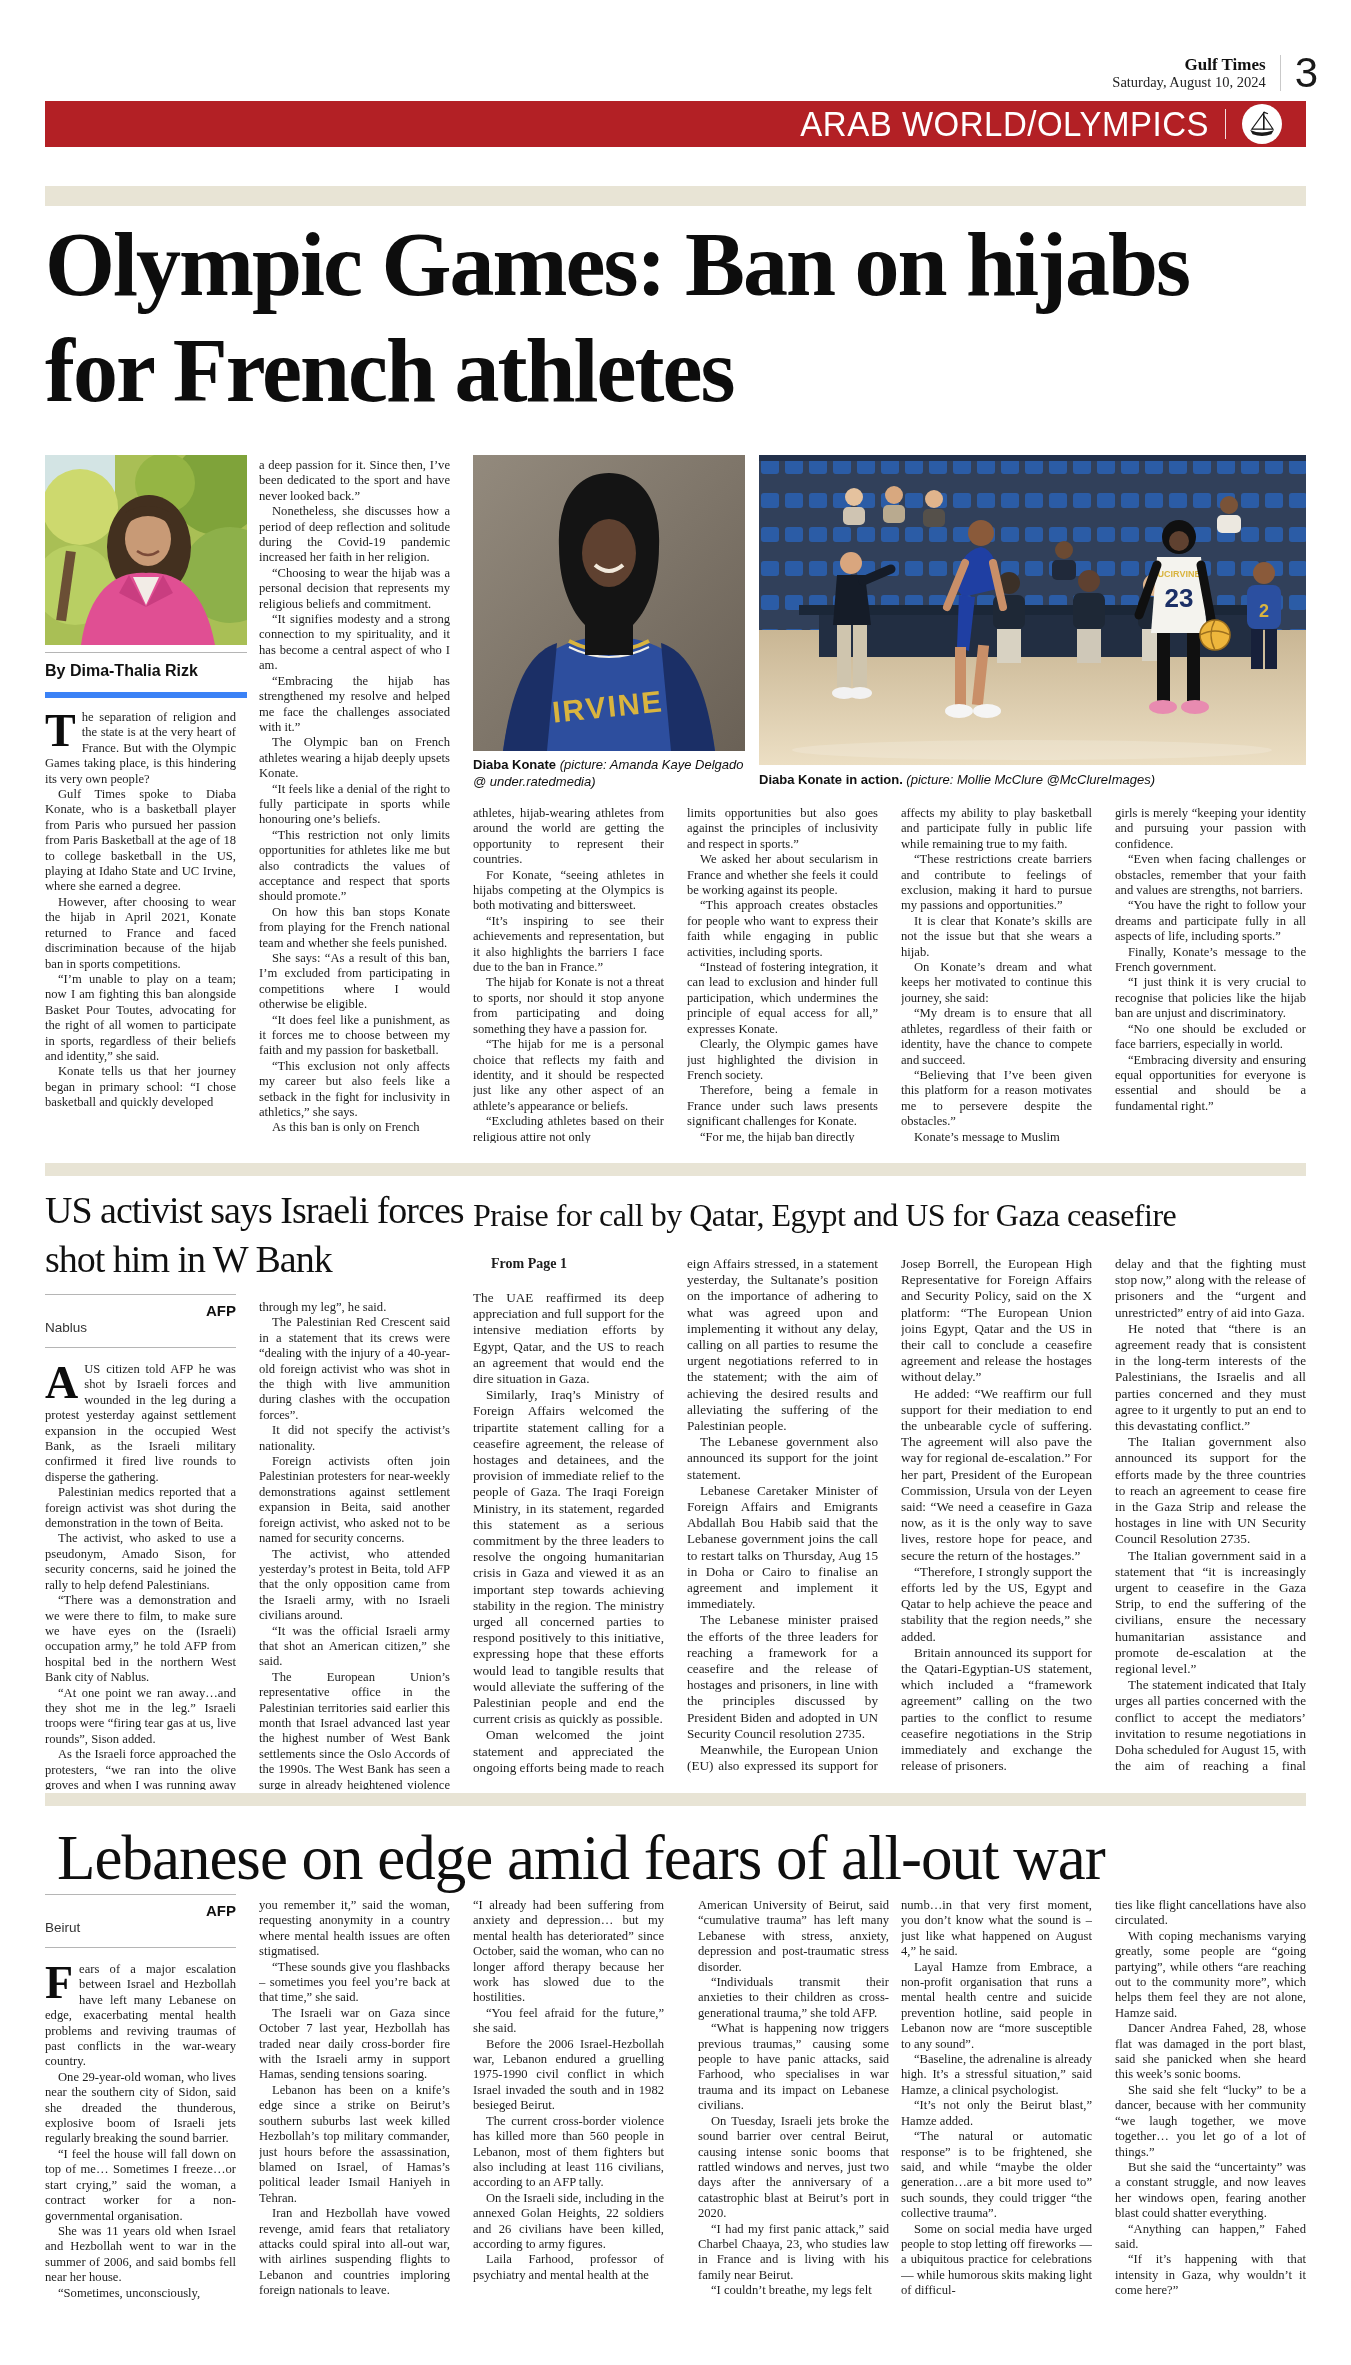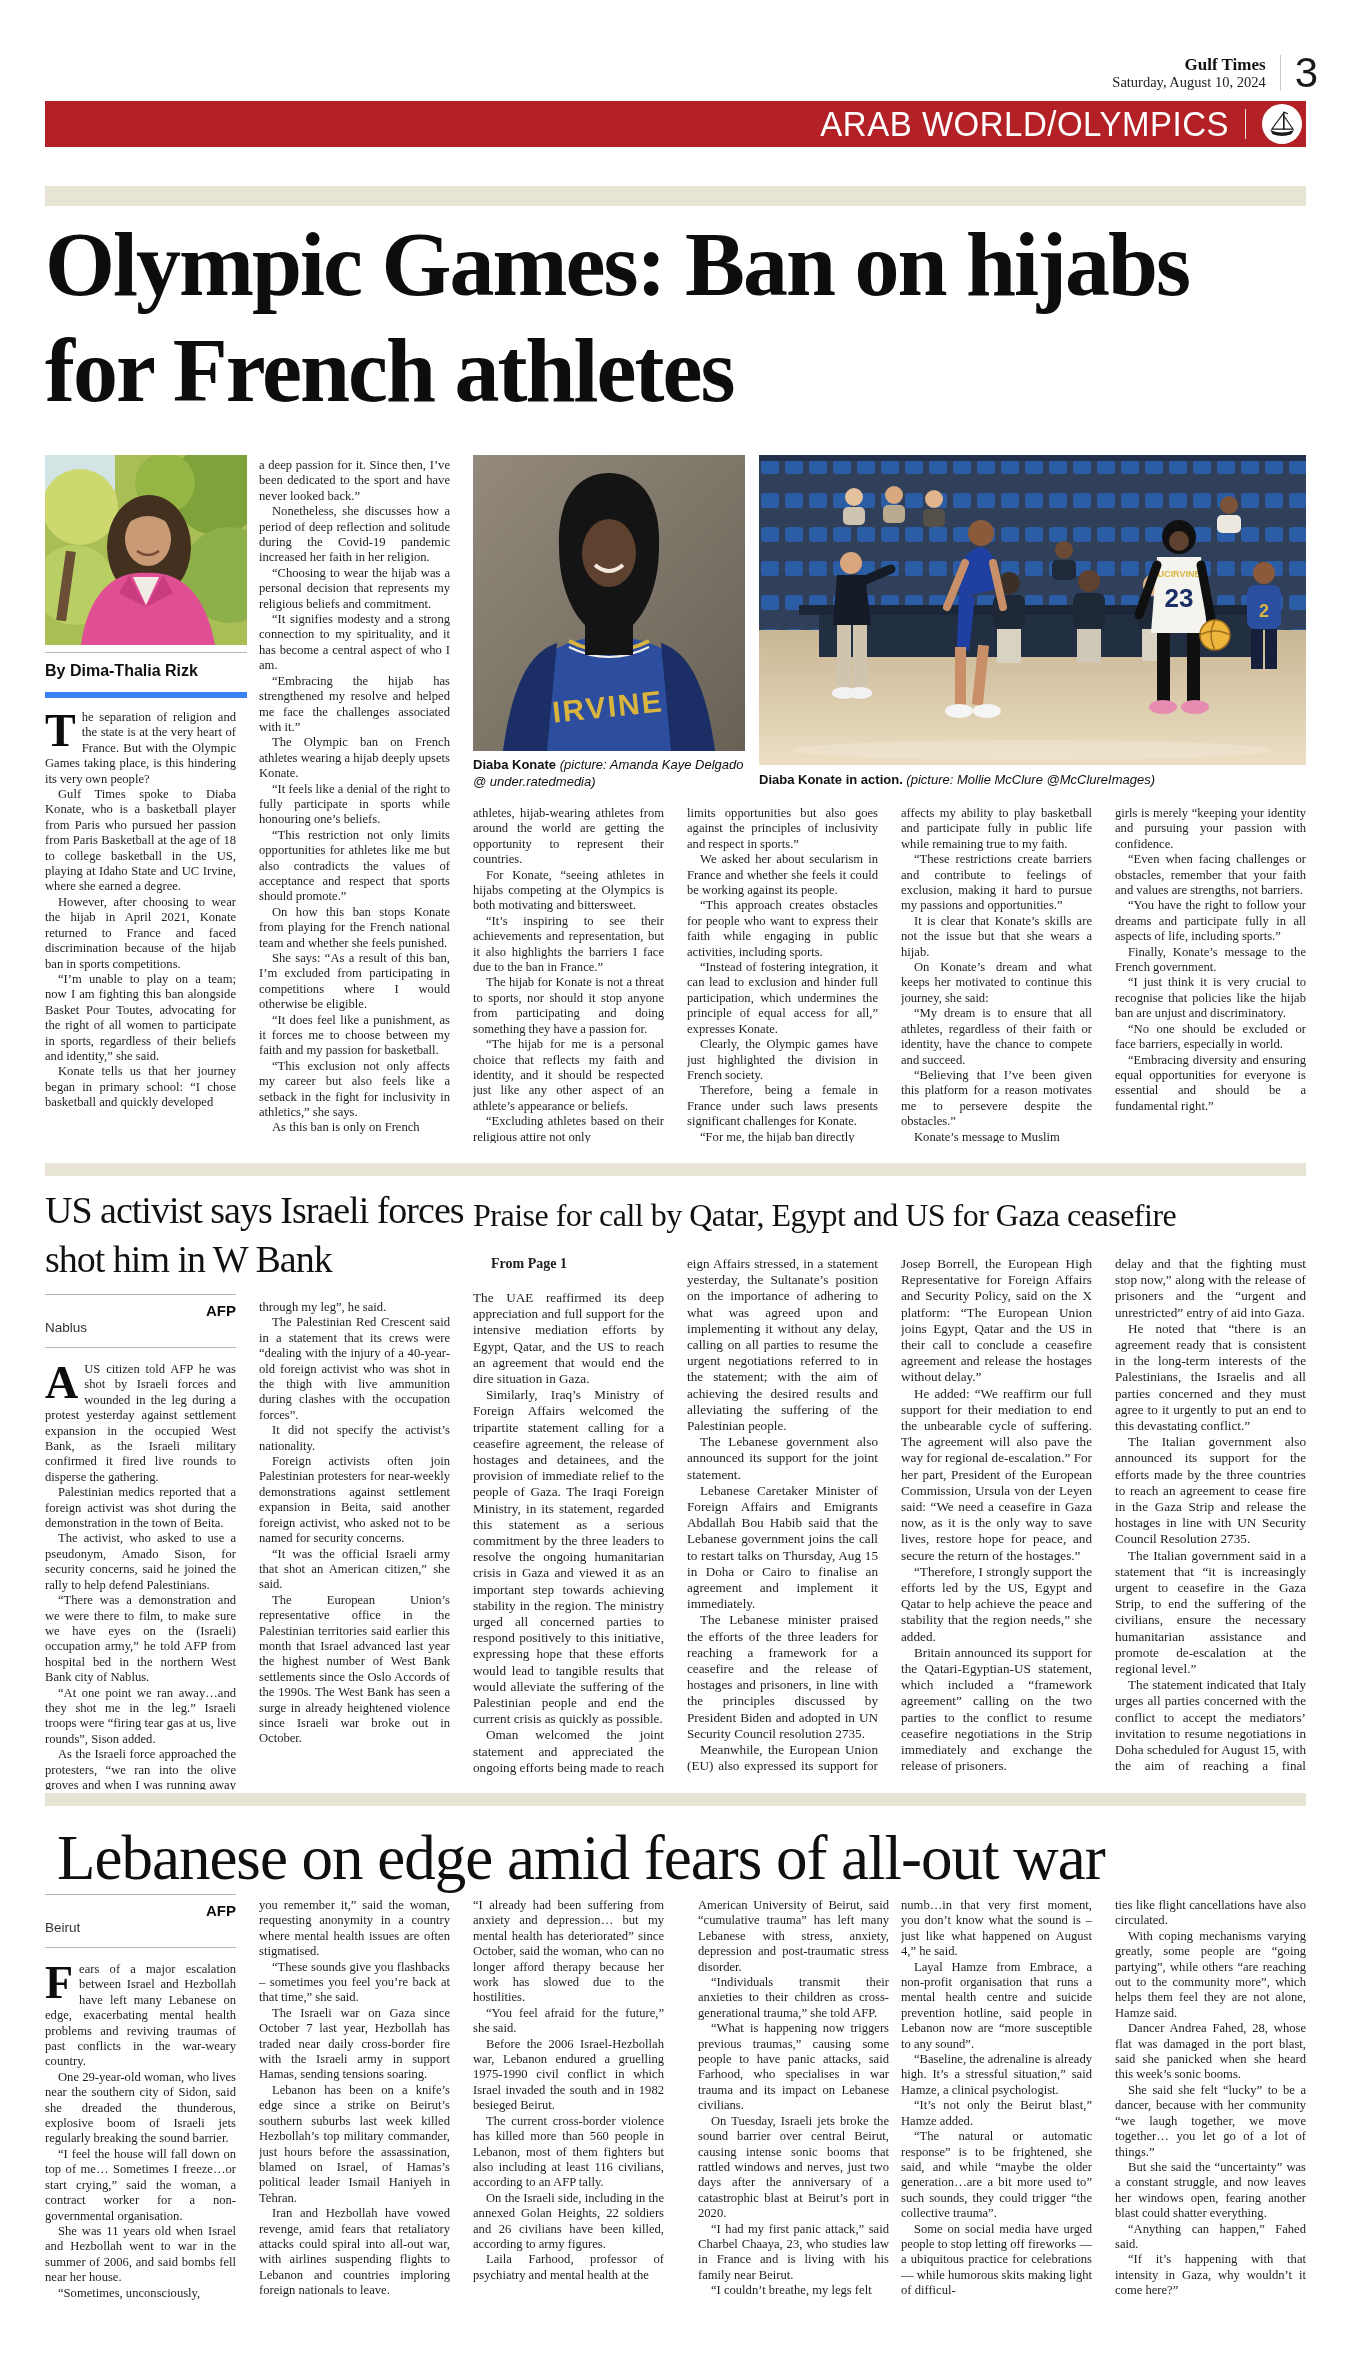--- a/index.html
+++ b/index.html
@@ -7,21 +7,21 @@
         font-family:"Liberation Serif",serif;color:#1c1c1c;}
   
   .masthead{position:absolute;top:52px;right:33px;display:flex;align-items:center;gap:14px;}
   .mast-text{text-align:right;font-family:Liberation Serif, serif;line-height:1.15;}
   .paper-name{font-weight:bold;font-size:17px;color:#111;}
   .issue-date{font-size:14.5px;color:#222;}
   .mast-divider{width:1px;height:36px;background:#c9c9c9;}
   .page-number{font-family:"Liberation Sans",sans-serif;font-size:42px;color:#1a1a1a;line-height:1;}
   
   .banner{position:absolute;left:45px;top:101px;width:1261px;height:46px;background:#b32025;
-          display:flex;align-items:center;justify-content:flex-end;gap:16px;padding-right:4px;box-sizing:border-box;}
+          display:flex;align-items:center;justify-content:flex-end;gap:16px;padding-right:24px;box-sizing:border-box;}
   .banner-title{font-family:"Liberation Sans",sans-serif;font-size:33px;color:#fff;letter-spacing:.5px;transform:scaleY(1.06);}
   .banner-sep{width:1px;height:30px;background:rgba(255,255,255,.85);}
   .banner-logo{width:40px;height:40px;border-radius:50%;background:#fff;display:flex;align-items:center;justify-content:center;}
   
   .beige{position:absolute;left:45px;width:1261px;background:#e8e4d5;}
   
   .headline-main{position:absolute;left:45px;top:212px;width:1261px;
       font-weight:bold;font-size:90px;line-height:106px;letter-spacing:-2px;color:#0d0d0d;}
   .headline-2{position:absolute;left:45px;top:1186px;width:430px;
       font-weight:400;font-size:38px;line-height:49px;letter-spacing:-1px;color:#111;}
@@ -286,20 +286,21 @@
       <p>The activist, who asked to use a pseudonym, Amado Sison, for security concerns, said he joined the rally to help defend Palestinians.</p>
       <p>“There was a demonstration and we were there to film, to make sure we have eyes on the (Israeli) occupation army,” he told AFP from hospital bed in the northern West Bank city of Nablus.</p>
       <p>“At one point we ran away…and they shot me in the leg.” Israeli troops were “firing tear gas at us, live rounds”, Sison added.</p>
       <p>As the Israeli force approached the protesters, “we ran into the olive groves and when I was running away they shot at us and it went</p>
     </div>
   <div class="tcol" style="left:259px;top:1300px;height:490px;">
       <p class="first">through my leg”, he said.</p>
       <p>The Palestinian Red Crescent said in a statement that its crews were “dealing with the injury of a 40-year-old foreign activist who was shot in the thigh with live ammunition during clashes with the occupation forces”.</p>
       <p>It did not specify the activist’s nationality.</p>
       <p>Foreign activists often join Palestinian protesters for near-weekly demonstrations against settlement expansion in Beita, said another foreign activist, who asked not to be named for security concerns.</p>
+      <p>The activist, who attended yesterday’s protest in Beita, told AFP that the only opposition came from the Israeli army, with no Israeli civilians around.</p>
       <p>“It was the official Israeli army that shot an American citizen,” she said.</p>
       <p>The European Union’s representative office in the Palestinian territories said earlier this month that Israel advanced last year the highest number of West Bank settlements since the Oslo Accords of the 1990s. The West Bank has seen a surge in already heightened violence since Israeli war broke out in October.</p>
     </div>
 
   <h2 class="headline-3" style="margin:0;">Praise for call by Qatar, Egypt and US for Gaza ceasefire</h2>
   <div style="position:absolute;left:491px;top:1256px;font-weight:bold;font-size:14px;font-family:'Liberation Serif',serif;">From Page 1</div>
   <div class="tcol big" style="left:473px;top:1290px;height:488px;">
       <p class="first">The UAE reaffirmed its deep appreciation and full support for the intensive mediation efforts by Egypt, Qatar, and the US to reach an agreement that would end the dire situation in Gaza.</p>
       <p>Similarly, Iraq’s Ministry of Foreign Affairs welcomed the tripartite statement calling for a ceasefire agreement, the release of hostages and detainees, and the provision of immediate relief to the people of Gaza. The Iraqi Foreign Ministry, in its statement, regarded this statement as a serious commitment by the three leaders to resolve the ongoing humanitarian crisis in Gaza and viewed it as an important step towards achieving stability in the region. The ministry urged all concerned parties to respond positively to this initiative, expressing hope that these efforts would lead to tangible results that would alleviate the suffering of the Palestinian people and end the current crisis as quickly as possible.</p>
       <p>Oman welcomed the joint statement and appreciated the ongoing efforts being made to reach this agreement.</p>

